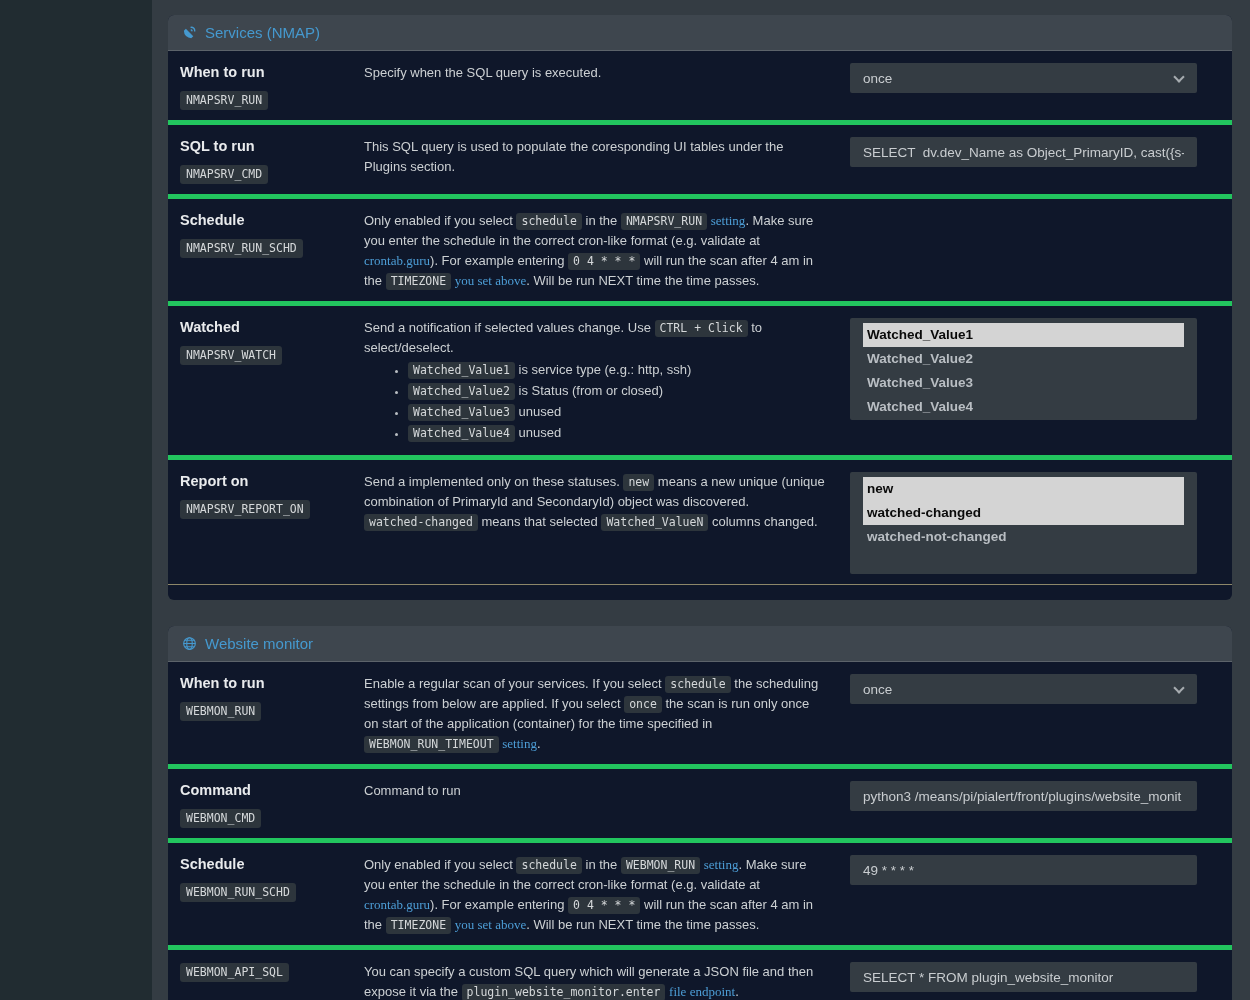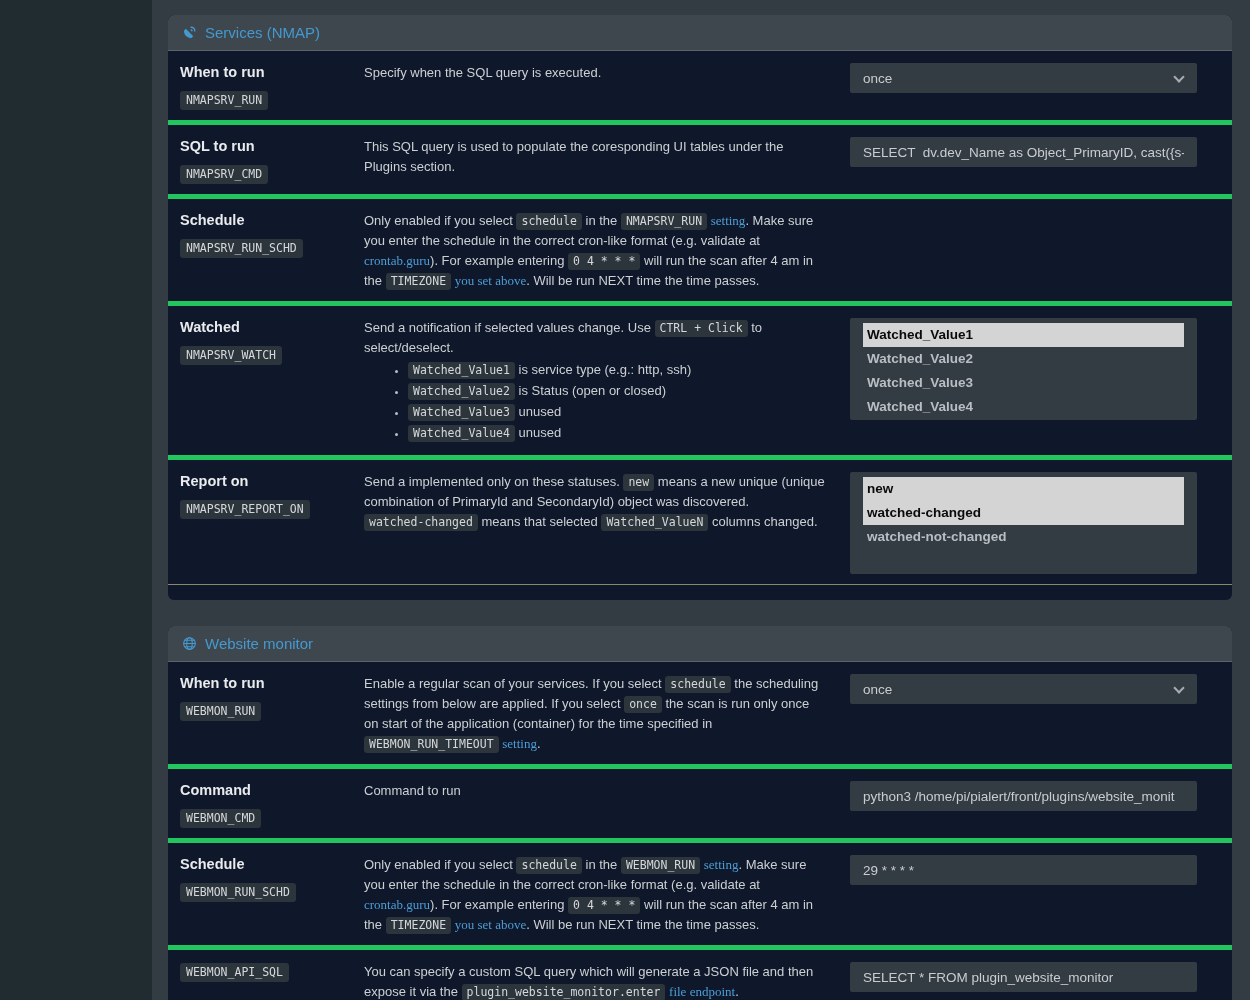--- a/index.html
+++ b/index.html
@@ -106,21 +106,21 @@
         <div class="col-desc">
           <p><span>Only enabled if you select </span><span class="ichip">schedule</span><span> in the </span><span class="ichip">NMAPSRV_RUN</span><span> </span><a href="#">setting</a><span>. Make sure you enter the schedule in the correct cron-like format (e.g. validate at </span><a href="#">crontab.guru</a><span>). For example entering </span><span class="ichip">0 4 * * *</span><span> will run the scan after 4 am in the </span><span class="ichip">TIMEZONE</span><span> </span><a href="#">you set above</a><span>. Will be run NEXT time the time passes.</span></p>
         </div>
       </div>
       <div class="srow">
         <div class="col-name"><div class="lbl">Watched</div><span class="chip">NMAPSRV_WATCH</span></div>
         <div class="col-desc">
           <p><span>Send a notification if selected values change. Use </span><span class="ichip">CTRL + Click</span><span> to select/deselect.</span></p>
           <ul class="bullets">
             <li><span class="ichip">Watched_Value1</span><span> is service type (e.g.: http, ssh)</span></li>
-            <li><span class="ichip">Watched_Value2</span><span> is Status (open or closed)</span></li>
+            <li><span class="ichip">Watched_Value2</span><span> is Status (from or closed)</span></li>
             <li><span class="ichip">Watched_Value3</span><span> unused</span></li>
             <li><span class="ichip">Watched_Value4</span><span> unused</span></li>
           </ul>
         </div>
         <div class="col-control">
           <div class="listbox">
             <div class="lopt sel">Watched_Value1</div>
             <div class="lopt">Watched_Value2</div>
             <div class="lopt">Watched_Value3</div>
             <div class="lopt">Watched_Value4</div>
@@ -167,32 +167,32 @@
           </div>
         </div>
       </div>
       <div class="srow">
         <div class="col-name"><div class="lbl">Command</div><span class="chip">WEBMON_CMD</span></div>
         <div class="col-desc">
           <p><span>Command to run</span></p>
         </div>
         <div class="col-control">
           <div class="ctl-text">
-            <span>python3 /home/pi/pialert/front/plugins/website_monit</span>
+            <span>python3 /means/pi/pialert/front/plugins/website_monit</span>
           </div>
         </div>
       </div>
       <div class="srow">
         <div class="col-name"><div class="lbl">Schedule</div><span class="chip">WEBMON_RUN_SCHD</span></div>
         <div class="col-desc">
           <p><span>Only enabled if you select </span><span class="ichip">schedule</span><span> in the </span><span class="ichip">WEBMON_RUN</span><span> </span><a href="#">setting</a><span>. Make sure you enter the schedule in the correct cron-like format (e.g. validate at </span><a href="#">crontab.guru</a><span>). For example entering </span><span class="ichip">0 4 * * *</span><span> will run the scan after 4 am in the </span><span class="ichip">TIMEZONE</span><span> </span><a href="#">you set above</a><span>. Will be run NEXT time the time passes.</span></p>
         </div>
         <div class="col-control">
           <div class="ctl-text">
-            <span>29 * * * *</span>
+            <span>49 * * * *</span>
           </div>
         </div>
       </div>
       <div class="srow">
         <div class="col-name"><span class="chip">WEBMON_API_SQL</span></div>
         <div class="col-desc">
           <p><span>You can specify a custom SQL query which will generate a JSON file and then expose it via the </span><span class="ichip">plugin_website_monitor.enter</span><span> </span><a href="#">file endpoint</a><span>.</span></p>
         </div>
         <div class="col-control">
           <div class="ctl-text">

